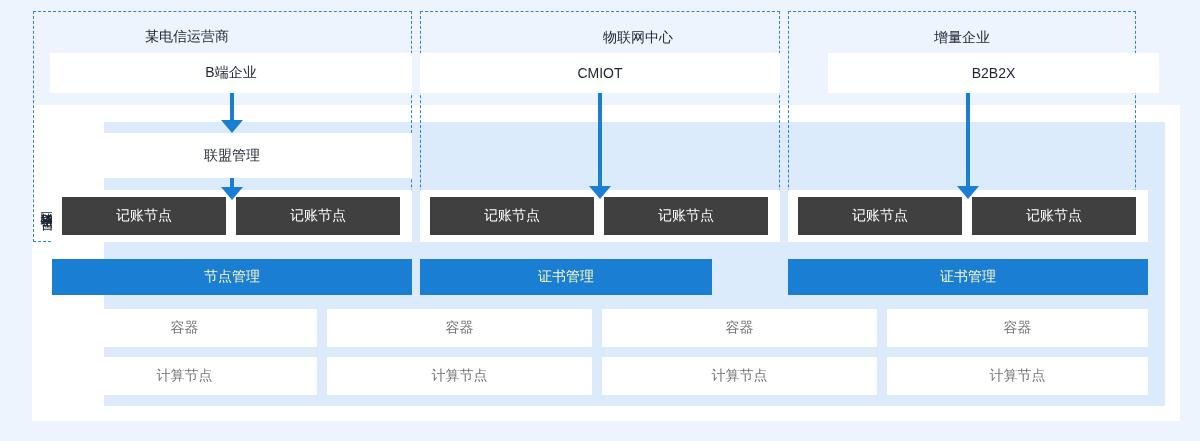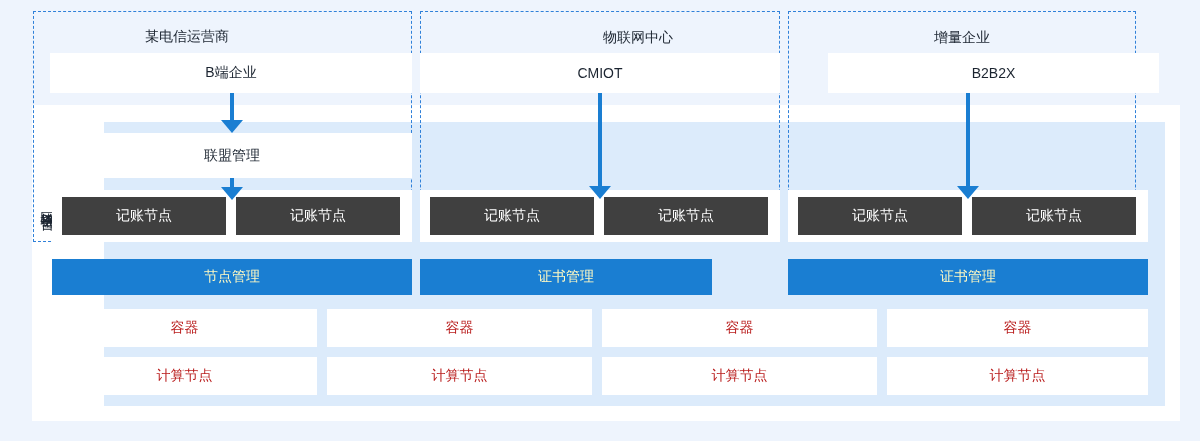--- a/index.html
+++ b/index.html
@@ -172,21 +172,21 @@
 
   
   .infra-box {
     position: absolute;
     height: 38px;
     background: #ffffff;
     display: flex;
     align-items: center;
     justify-content: center;
     font-size: 14px;
-    color: #b91c1c;
+    color: #737373;
     box-sizing: border-box;
   }
   .infra-box.r1 { top: 309px; }
   .infra-box.r2 { top: 357px; }
   .infra-box.k1 { left: 52px;  width: 265px; }
   .infra-box.k2 { left: 327px; width: 265px; }
   .infra-box.k3 { left: 602px; width: 275px; }
   .infra-box.k4 { left: 887px; width: 261px; }
 
   

